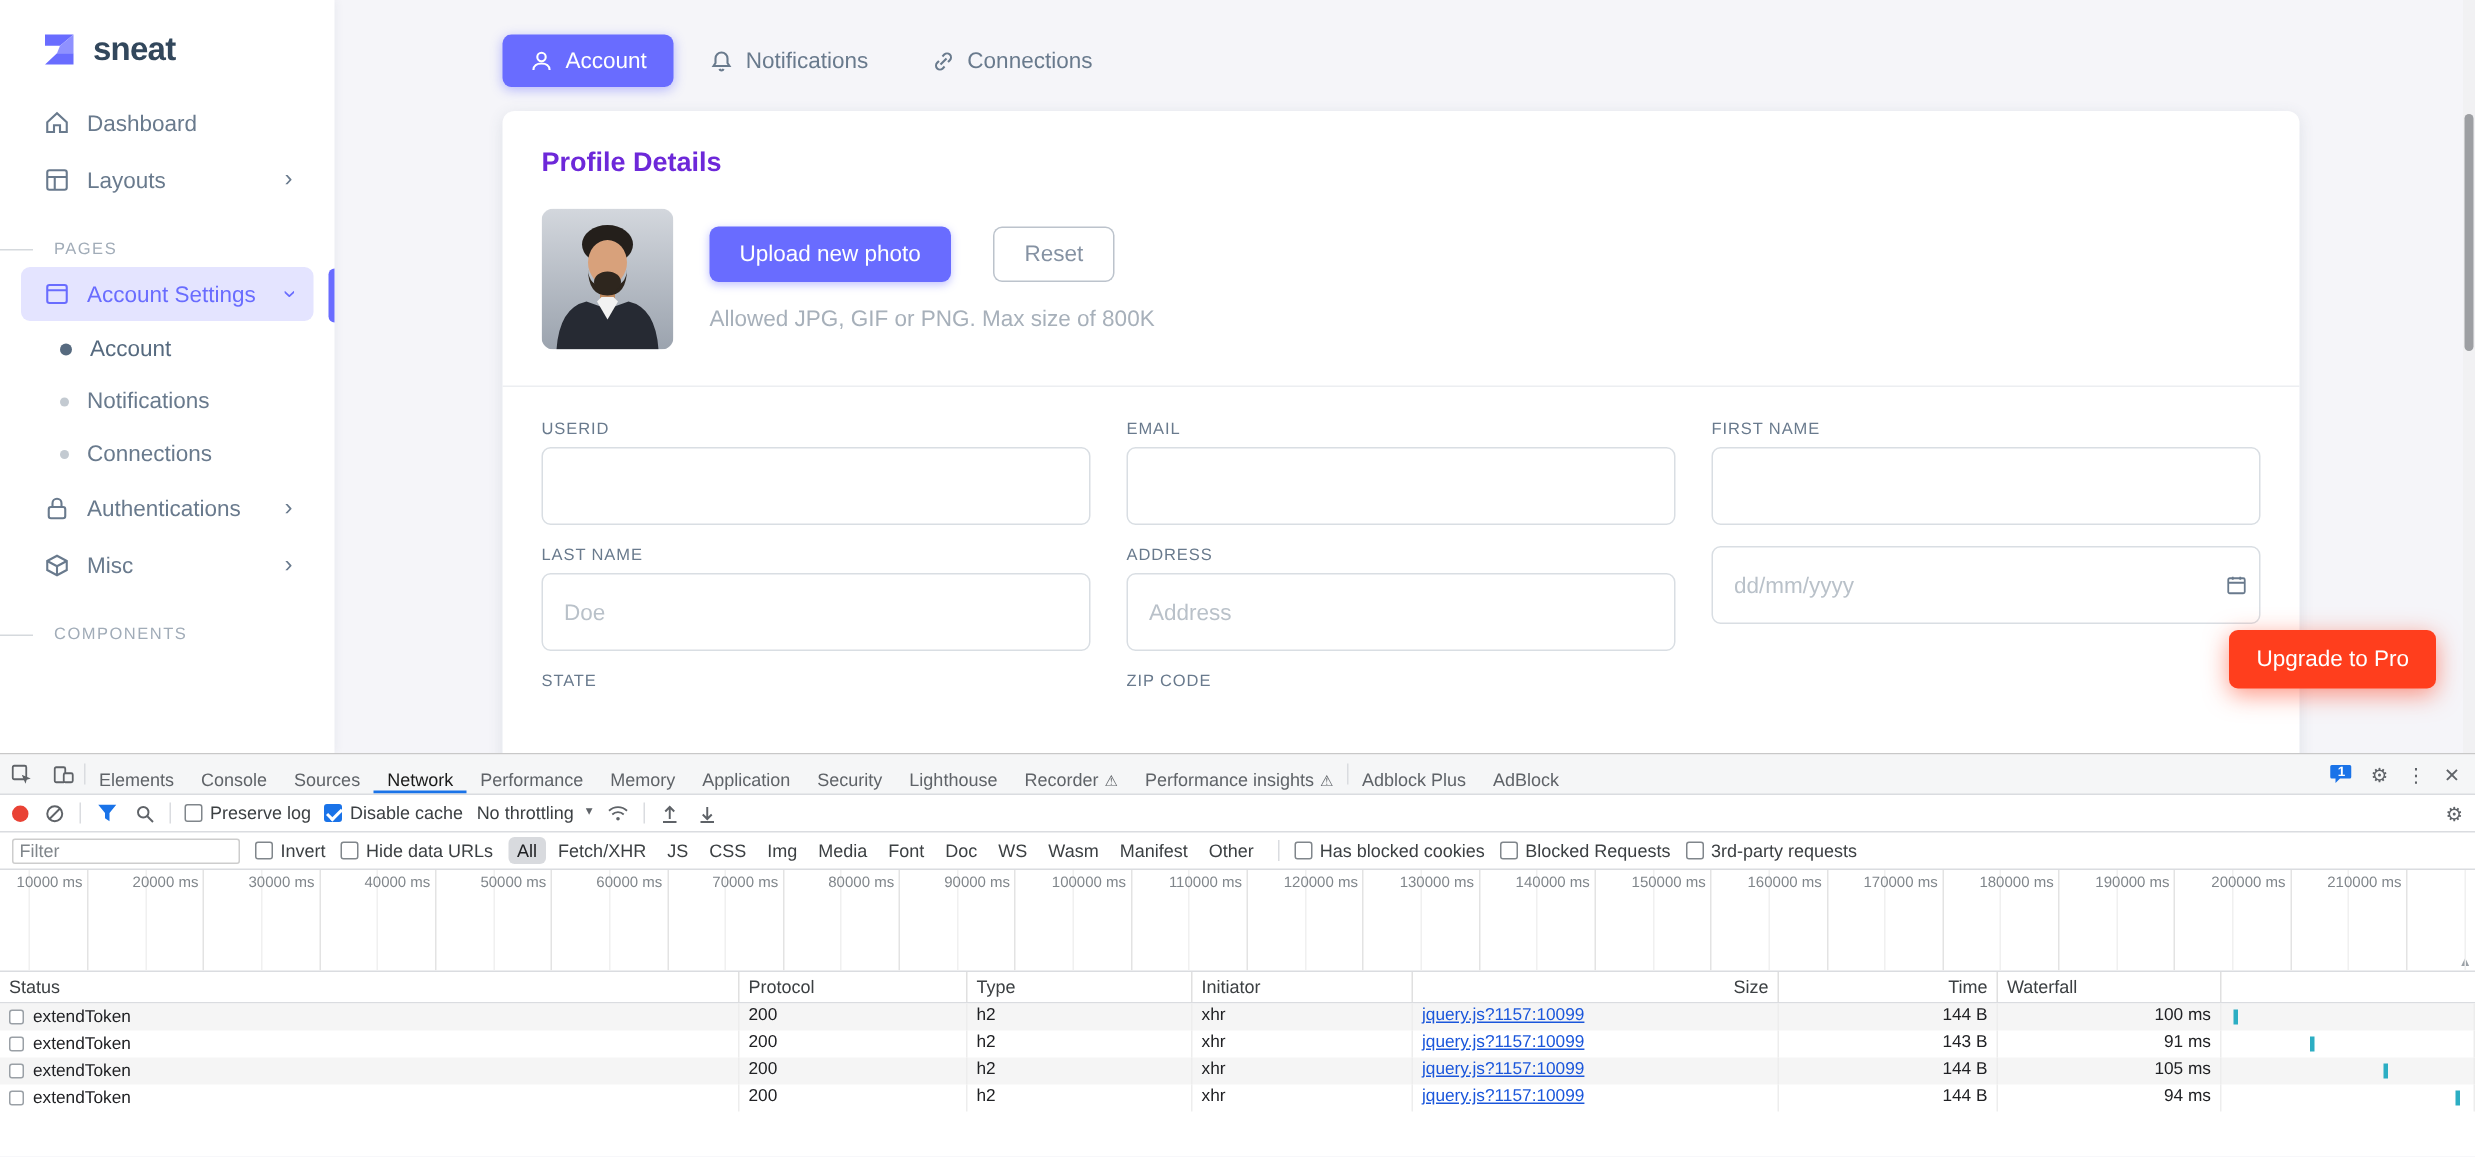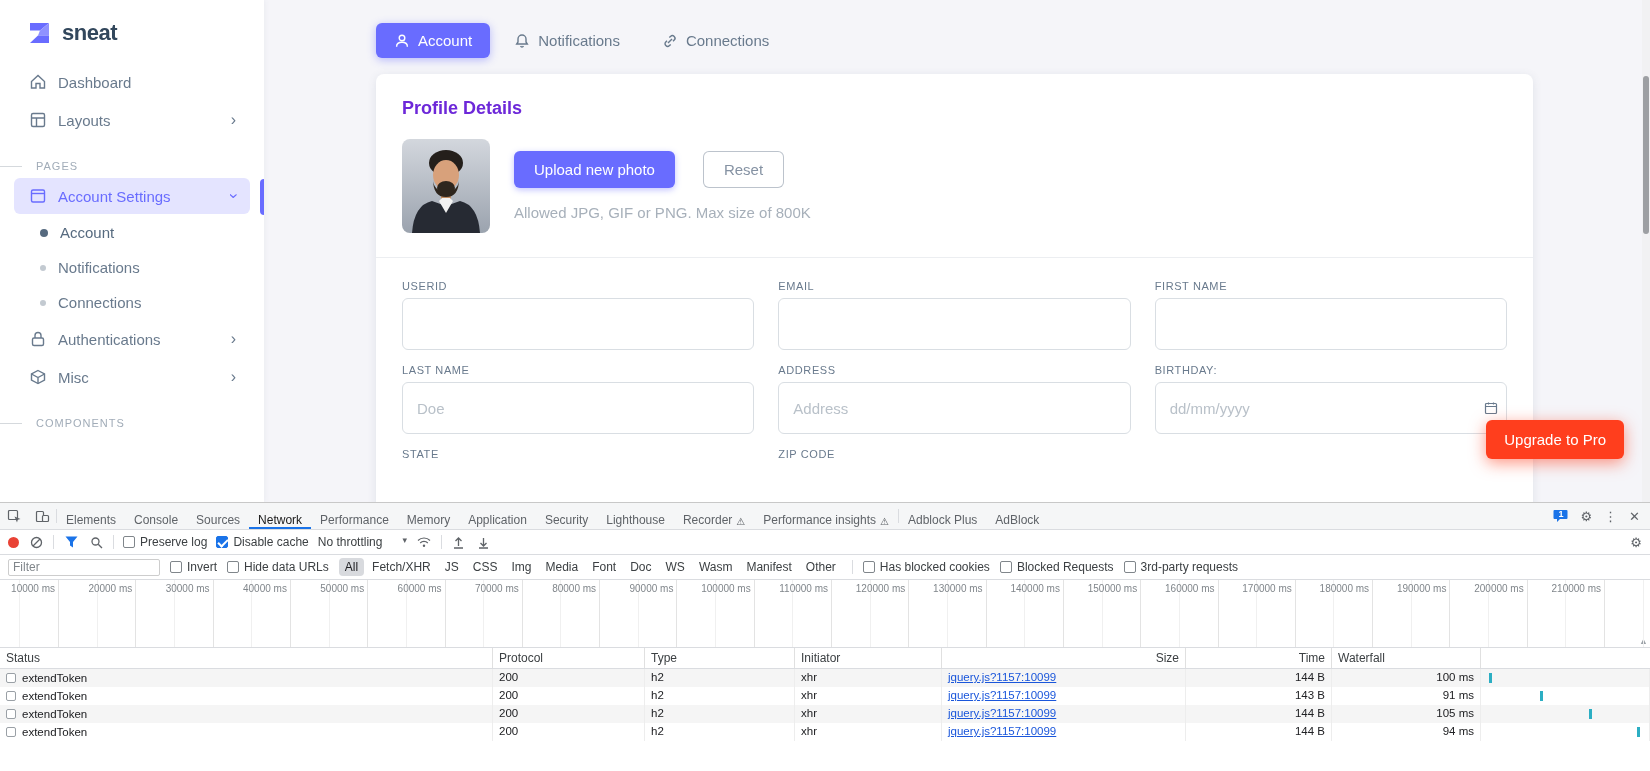--- a/index.html
+++ b/index.html
@@ -2,21 +2,21 @@
 <html><head>
 <meta charset="utf-8">
 <style>
   *{margin:0;padding:0;box-sizing:border-box}
   html,body{width:1650px;height:771px;overflow:hidden}
   body{font-family:"Liberation Sans",sans-serif;background:#f5f5f9}
   .screen{position:relative;width:1650px;height:771px;overflow:hidden}
 
   
   .app{position:relative;height:502px;display:flex;overflow:hidden;background:#f5f5f9}
-  .sidebar{width:264px;background:#fff;flex-shrink:0;position:relative;z-index:2;box-shadow:0 0 6px rgba(67,89,113,.08)}
+  .sidebar{width:223px;background:#fff;flex-shrink:0;position:relative;z-index:2;box-shadow:0 0 6px rgba(67,89,113,.08)}
   .brand{display:flex;align-items:center;gap:10px;padding:20px 26px 12px}
   .brand-text{font-size:22px;font-weight:bold;color:#32475c;letter-spacing:-.5px}
   .nav{margin-top:6px}
   .nav-item{display:flex;align-items:center;gap:10px;margin:2px 14px;padding:9px 14px;border-radius:6px;color:#697a8d;font-size:15px;cursor:pointer;position:relative}
   .nav-item .nav-ic{display:flex;width:20px;justify-content:center;color:#697a8d}
   .nav-item .chev{margin-left:auto;font-size:16px;line-height:1;color:#697a8d}
   .chev.down{display:inline-block;transform:rotate(90deg)}
   .nav-item.active-parent{background:#e4e4ff;color:#696cff}
   .nav-item.active-parent .nav-ic,.nav-item.active-parent .chev{color:#696cff}
   .active-ind{position:absolute;right:-14px;top:1px;width:4px;height:36px;background:#696cff;border-radius:4px 0 0 4px}
@@ -62,21 +62,21 @@
   .dt-tab-right{margin-left:auto;display:flex;align-items:center;gap:12px;padding:0 10px;flex-shrink:0}
   .msg-badge{position:relative;display:flex;align-items:center;cursor:pointer}
   .msg-badge .count{position:absolute;top:0;left:5px;color:#fff;font-size:9px;font-weight:bold}
   .glyph-btn{color:#5f6368;font-size:13px;cursor:pointer;line-height:1}
   .dt-toolbar{height:25px;display:flex;align-items:center;gap:9px;padding:0 8px;border-bottom:1px solid #dadce0}
   .rec-dot{width:11px;height:11px;border-radius:50%;background:#e94235;cursor:pointer;flex-shrink:0}
   .cb{width:12px;height:12px;border:1px solid #80868b;border-radius:2px;background:#fff;display:inline-block;position:relative;flex-shrink:0}
   .cb.checked{background:#1a73e8;border-color:#1a73e8}
   .cb.checked::after{content:"";position:absolute;left:3px;top:0;width:4px;height:8px;border:solid #fff;border-width:0 2px 2px 0;transform:rotate(45deg)}
   .cb-group{display:flex;align-items:center;gap:5px;cursor:pointer;white-space:nowrap}
-  .throttle{display:flex;align-items:flex-start;gap:20px;cursor:pointer;white-space:nowrap}
+  .throttle{display:flex;align-items:flex-start;gap:8px;cursor:pointer;white-space:nowrap}
   .caret{font-size:9px;color:#5f6368}
   .dt-filterbar{height:25px;display:flex;align-items:center;gap:10px;padding:0 8px;border-bottom:1px solid #dadce0}
   .filter-input{width:152px;height:17px;border:1px solid #cdcdcd;border-radius:2px;font-size:12px;padding:0 4px;color:#333;outline:none}
   .filter-input::placeholder{color:#80868b}
   .pills{display:flex;align-items:center;gap:2px}
   .pill{padding:2px 6px;border-radius:4px;color:#3c4043;cursor:pointer;white-space:nowrap}
   .pill.active{background:#d8dade;color:#202124}
   .dt-timeline{height:68px;position:relative;border-bottom:1px solid #dadce0;background:#fff;overflow:hidden}
   .tick-label{position:absolute;top:3px;font-size:10px;color:#80868b;transform:translateX(-100%);white-space:nowrap}
   .gl{position:absolute;top:0;bottom:0;width:1px;background:#f0f0f0}
@@ -273,21 +273,20 @@
           </div>
           <div class="field">
             <label>LAST NAME</label>
             <div class="input-wrap"><input type="text" placeholder="Doe" style=""></div>
           </div>
           <div class="field">
             <label>ADDRESS</label>
             <div class="input-wrap"><input type="text" placeholder="Address" style=""></div>
           </div>
           <div class="field">
-            <label>BIRTHDAY:</label>
             <div class="input-wrap">
               <input type="text" placeholder="dd/mm/yyyy" style="">
               <span class="cal-icon">
                 <svg width="14" height="14" viewBox="0 0 14 14" fill="none" stroke="currentColor" stroke-width="1.2">
                     <rect x="1.5" y="2.5" width="11" height="10" rx="1"></rect>
                     <path d="M1.5 5.5 H12.5 M4.5 1.5 V3.5 M9.5 1.5 V3.5"></path>
                   </svg>
               </span>
             </div>
           </div>

